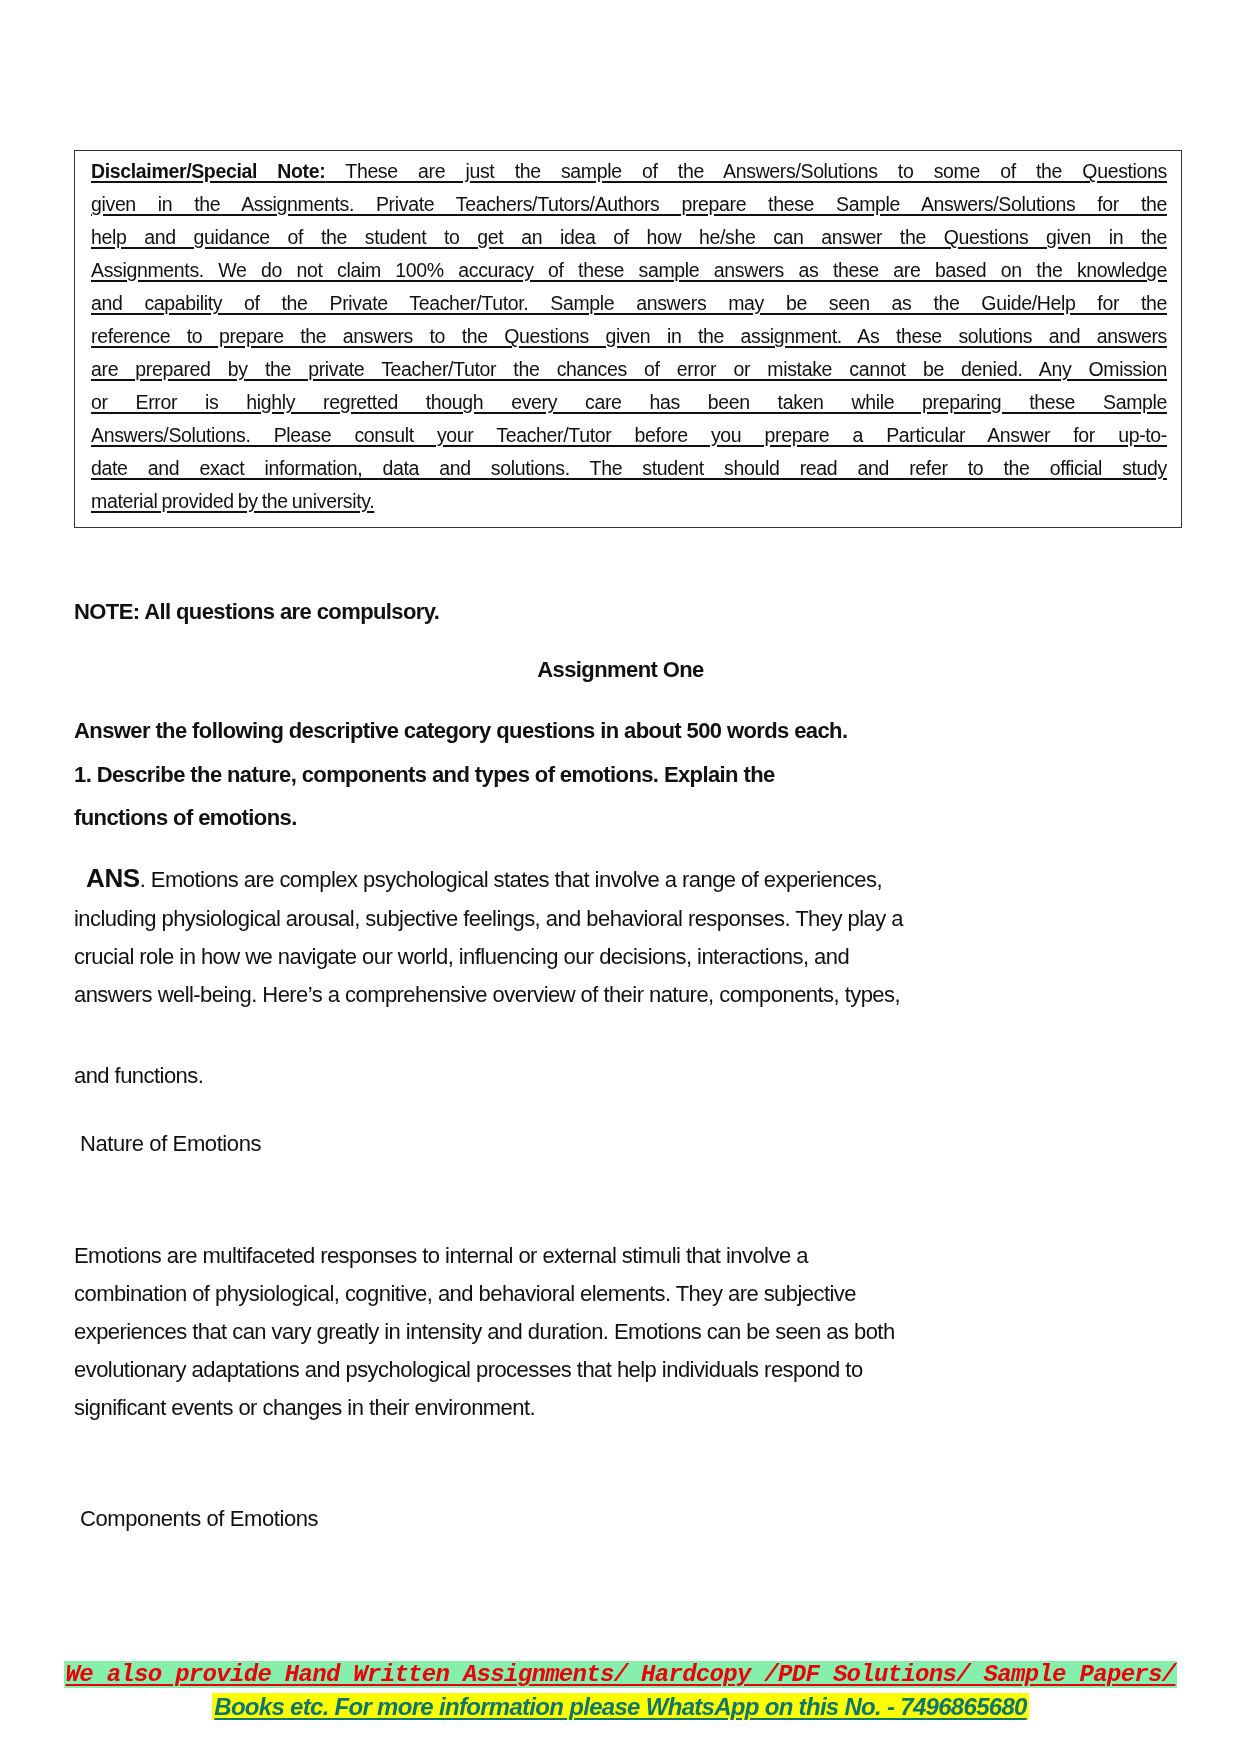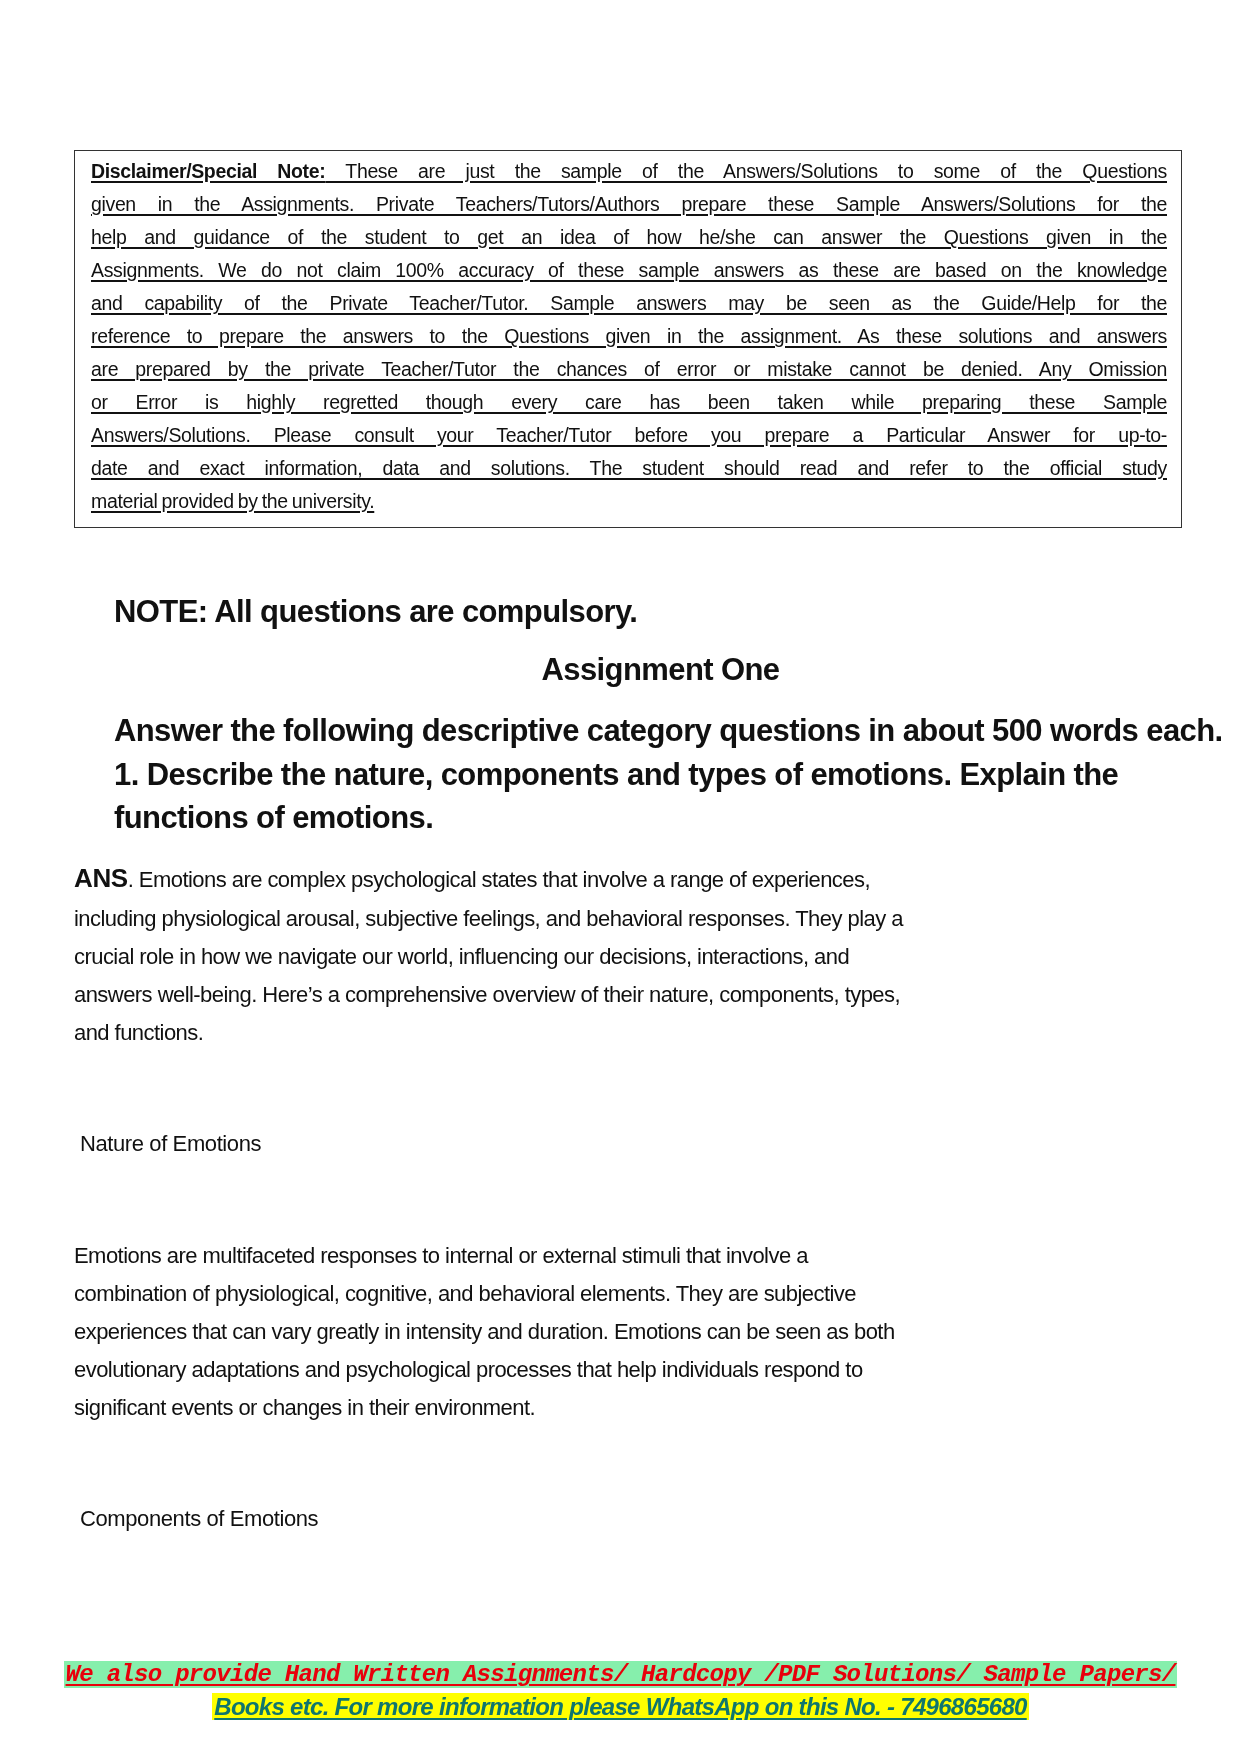--- a/index.html
+++ b/index.html
@@ -18,32 +18,31 @@
     text-decoration: underline; text-decoration-thickness: 1.5px; text-underline-offset: 3px;
     letter-spacing: -0.35px; word-spacing: -1px;
     overflow: hidden;
   }
   .disc-line.last { text-align-last: left; }
   .disc-line b { font-weight: bold; }
 
   .heading {
     position: absolute; left: 74px;
     font-family: "Liberation Sans", sans-serif; font-weight: bold;
-    font-size: 31px; letter-spacing: -0.6px; white-space: nowrap;
+    font-size: 22px; letter-spacing: -0.6px; white-space: nowrap;
     line-height: 30px;
-    margin-left: 40px;
   }
   .centered { left: 0; width: 1241px; text-align: center; }
 
   .body-line {
     position: absolute; left: 74px;
     font-family: "Liberation Sans", sans-serif; font-size: 22px;
     letter-spacing: -0.55px; white-space: nowrap; line-height: 28px;
   }
-  .ans-label { font-weight: bold; font-size: 26px; letter-spacing: -0.4px; }
+  .ans-label { font-weight: bold; font-size: 26px; letter-spacing: -0.4px; margin-left: 12px; }
 
   .sub-heading {
     position: absolute; left: 80px;
     font-family: "Liberation Sans", sans-serif; font-size: 22px;
     letter-spacing: -0.4px; white-space: nowrap; line-height: 28px;
   }
 
   .promo-line {
     position: absolute; left: 0; width: 1241px; text-align: center;
     font-family: "Liberation Sans", sans-serif; font-style: italic; font-weight: bold;
@@ -77,21 +76,21 @@
   <div class="heading" style="top:597px">NOTE: All questions are compulsory.</div>
   <div class="heading centered" style="top:655px">Assignment One</div>
   <div class="heading" style="top:716px">Answer the following descriptive category questions in about 500 words each.</div>
   <div class="heading" style="top:760px">1. Describe the nature, components and types of emotions. Explain the</div>
   <div class="heading" style="top:803px">functions of emotions.</div>
 
   <div class="body-line" style="top:864px"><span class="ans-label">ANS</span><span>. Emotions are complex psychological states that involve a range of experiences,</span></div>
   <div class="body-line" style="top:905px">including physiological arousal, subjective feelings, and behavioral responses. They play a</div>
   <div class="body-line" style="top:943px">crucial role in how we navigate our world, influencing our decisions, interactions, and</div>
   <div class="body-line" style="top:981px">answers well-being. Here’s a comprehensive overview of their nature, components, types,</div>
-  <div class="body-line" style="top:1019px">and functions.</div>
+  <div class="body-line" style="top:1062px">and functions.</div>
 
   <div class="sub-heading" style="top:1130px">Nature of Emotions</div>
 
   <div class="body-line" style="top:1242px">Emotions are multifaceted responses to internal or external stimuli that involve a</div>
   <div class="body-line" style="top:1280px">combination of physiological, cognitive, and behavioral elements. They are subjective</div>
   <div class="body-line" style="top:1318px">experiences that can vary greatly in intensity and duration. Emotions can be seen as both</div>
   <div class="body-line" style="top:1356px">evolutionary adaptations and psychological processes that help individuals respond to</div>
   <div class="body-line" style="top:1394px">significant events or changes in their environment.</div>
 
   <div class="sub-heading" style="top:1505px">Components of Emotions</div>

